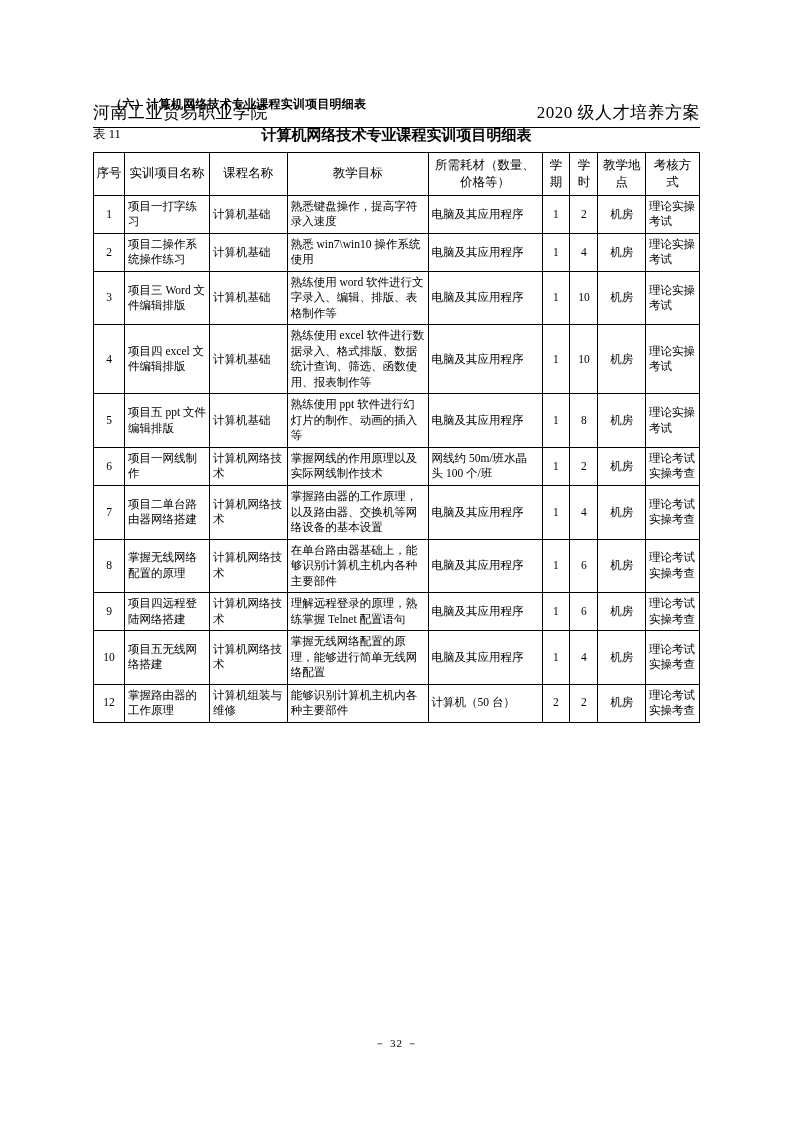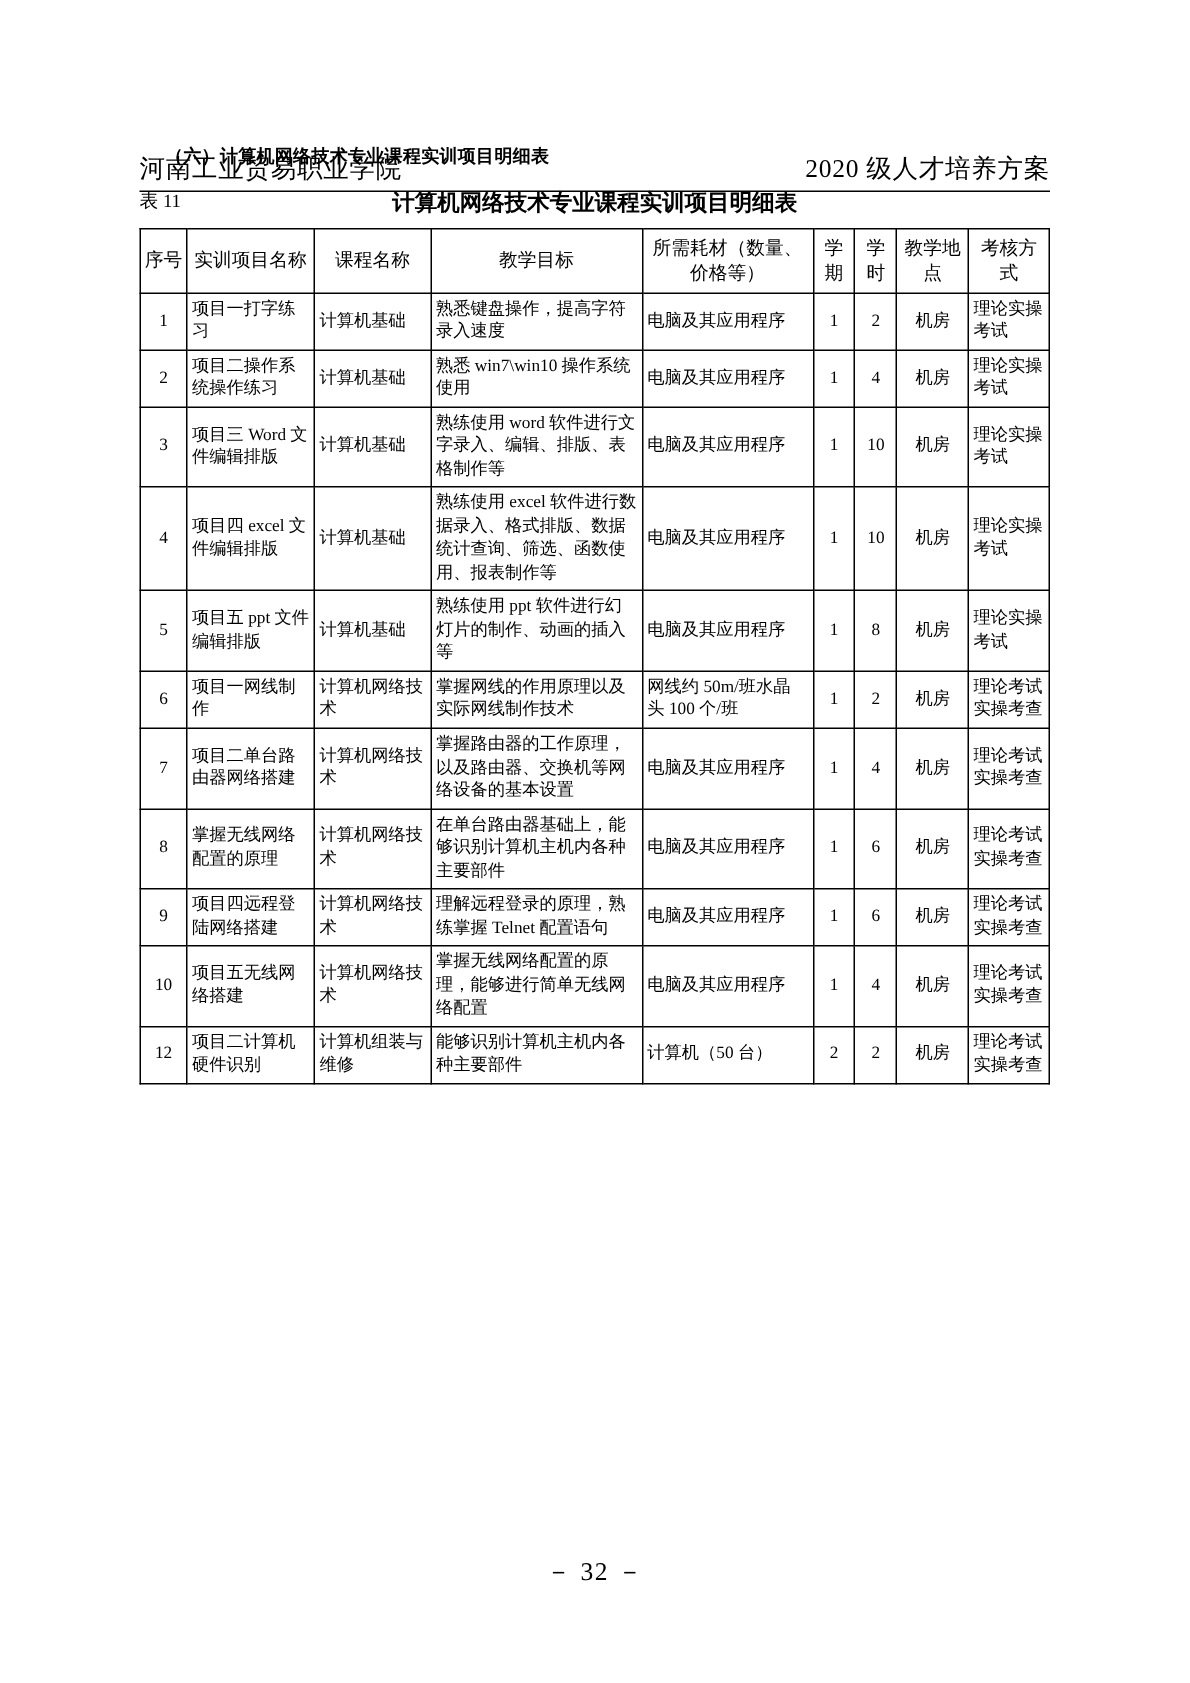--- a/index.html
+++ b/index.html
@@ -95,21 +95,21 @@
   .cell-mat { text-align: left; }
   .cell-term, .cell-hours, .cell-place { text-align: center; }
   .cell-exam { text-align: left; }
 
   .footer {
     position: absolute;
     left: 0;
     top: 1036px;
     width: 793px;
     text-align: center;
-    font-size: 17px;
+    font-size: 11px;
     letter-spacing: 1px;
   }
 </style>
 </head>
 <body>
 
 <div class="page">
 
   <div class="header">
     <span class="left">河南工业贸易职业学院</span>
@@ -254,21 +254,21 @@
         <td class="cell-course">计算机网络技术</td>
         <td class="cell-goal">掌握无线网络配置的原理，能够进行简单无线网络配置</td>
         <td class="cell-mat">电脑及其应用程序</td>
         <td class="cell-term">1</td>
         <td class="cell-hours">4</td>
         <td class="cell-place">机房</td>
         <td class="cell-exam">理论考试实操考查</td>
       </tr>
       <tr>
         <td class="cell-idx">12</td>
-        <td class="cell-name">项目二计算机硬件识别</td>
+        <td class="cell-name">掌握路由器的工作原理</td>
         <td class="cell-course">计算机组装与维修</td>
         <td class="cell-goal">能够识别计算机主机内各种主要部件</td>
         <td class="cell-mat">计算机（50 台）</td>
         <td class="cell-term">2</td>
         <td class="cell-hours">2</td>
         <td class="cell-place">机房</td>
         <td class="cell-exam">理论考试实操考查</td>
       </tr>
     </tbody>
   </table>

